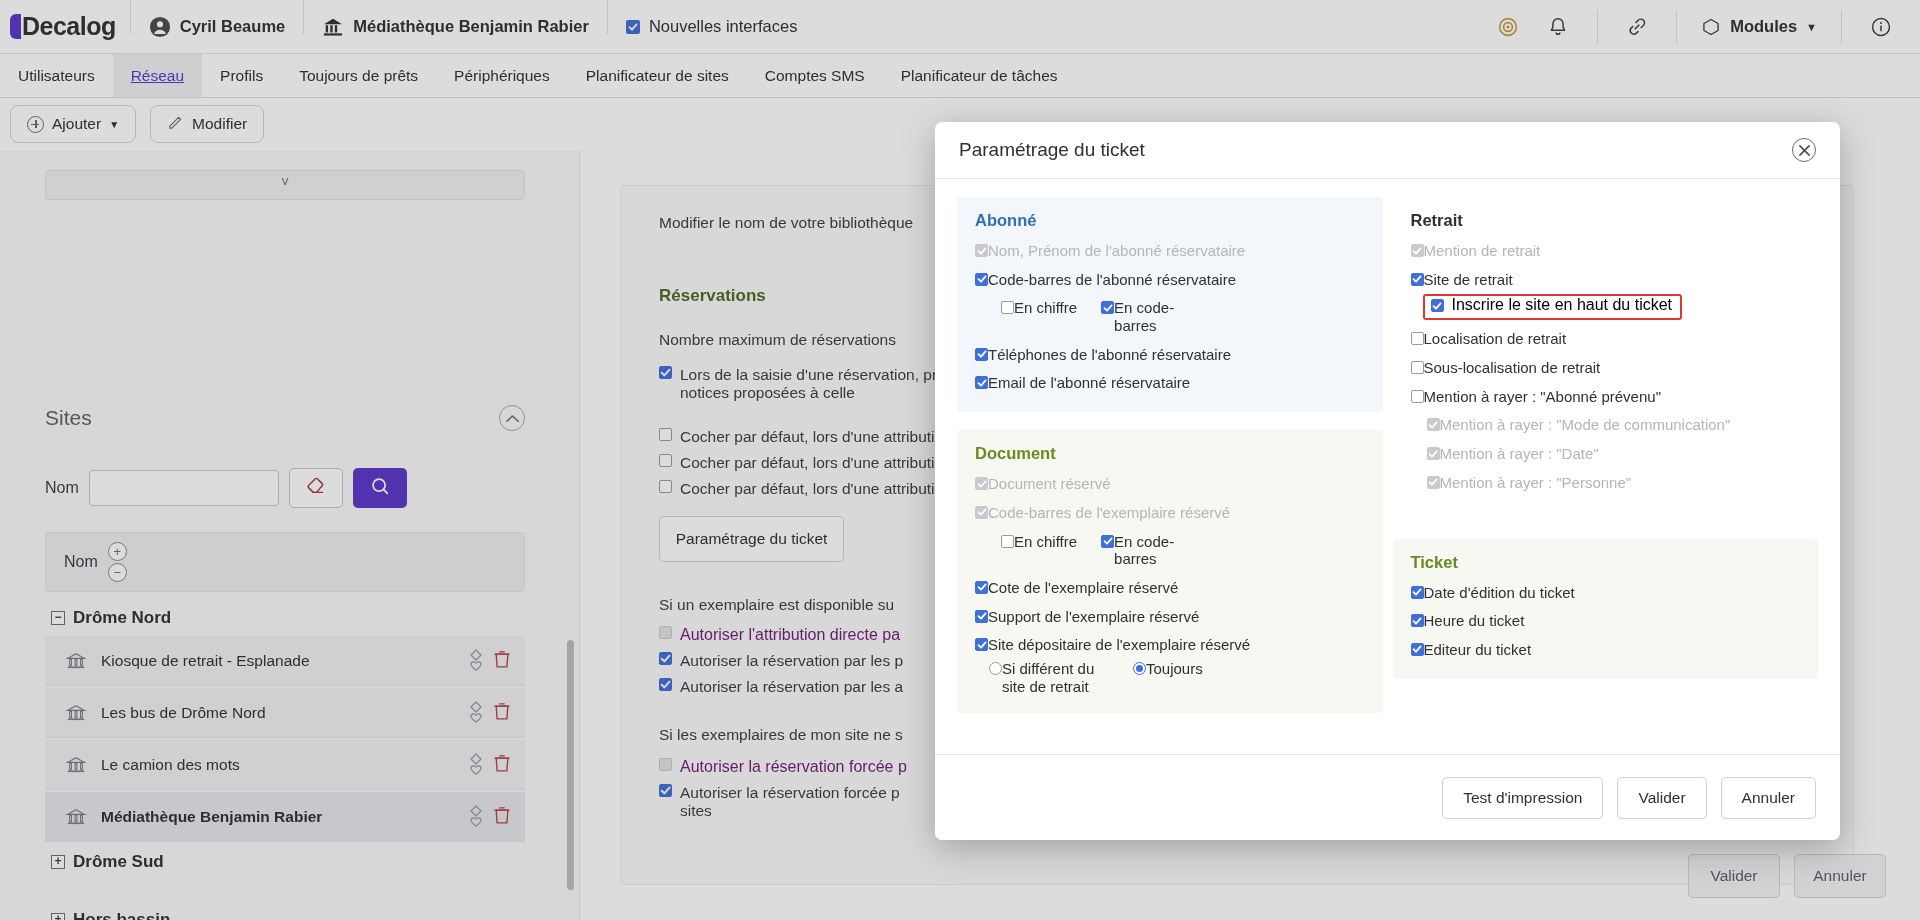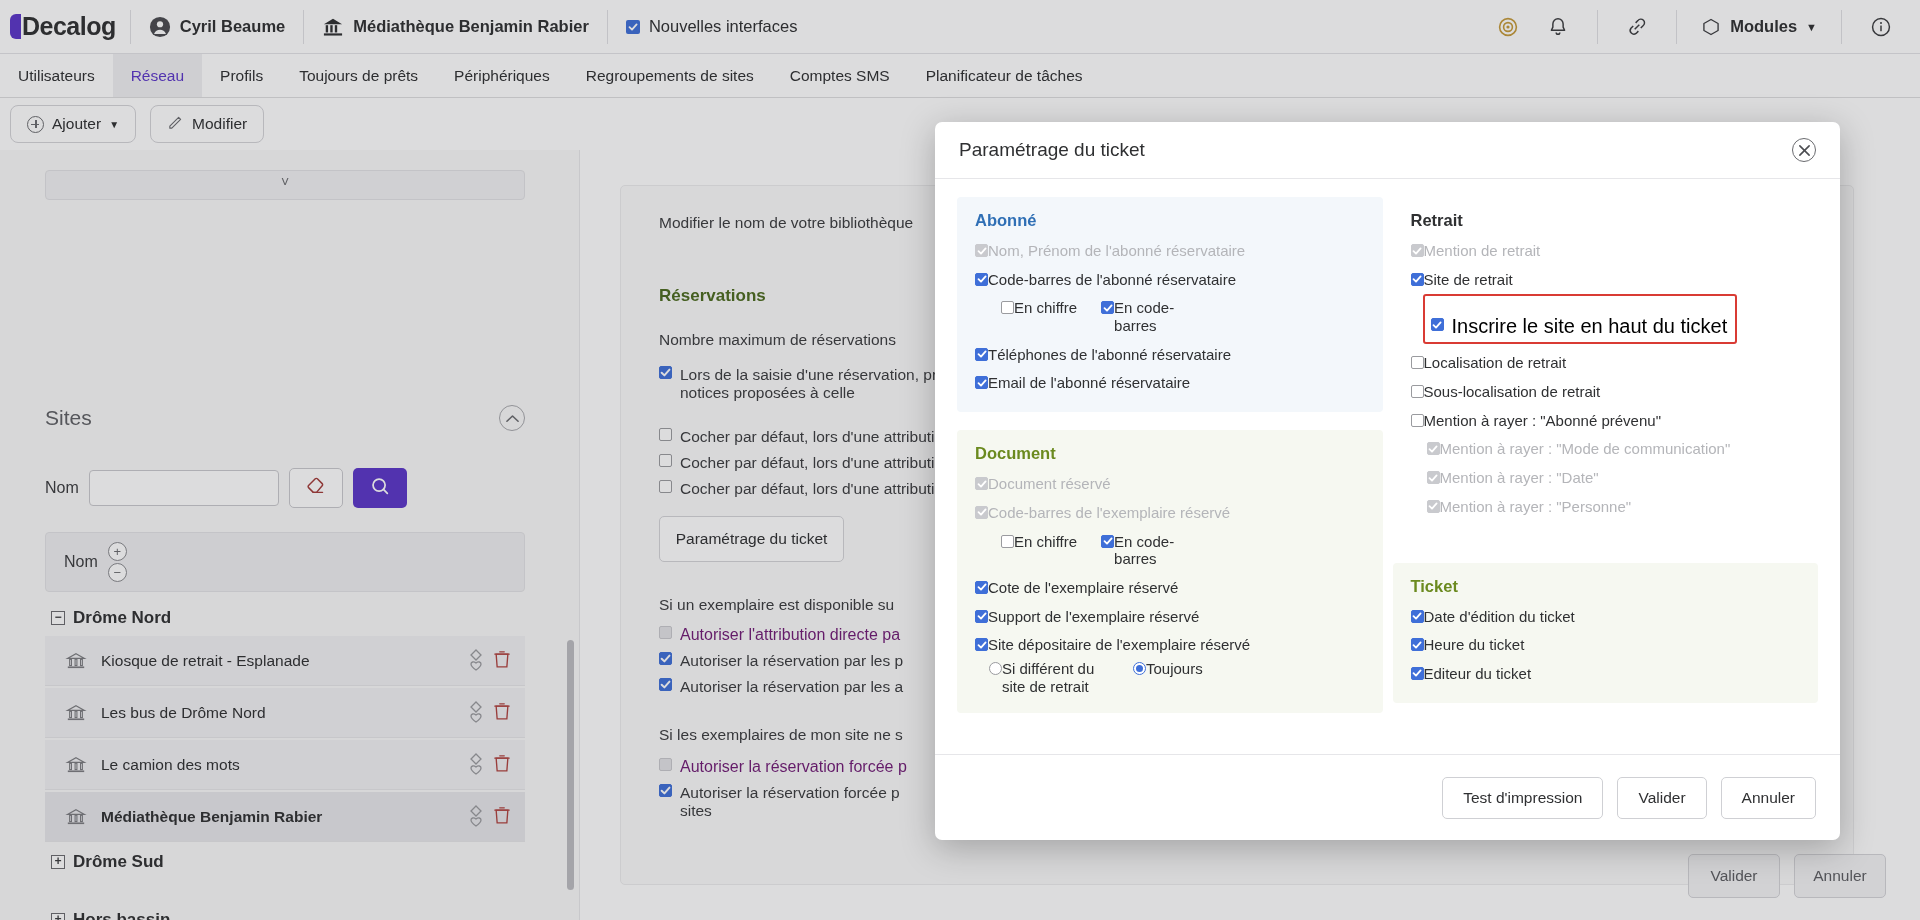--- a/index.html
+++ b/index.html
@@ -15,21 +15,21 @@
     width: 1920px; height: 920px;
     background: #ffffff;
   }
 
   
   .topbar {
     position: absolute; top: 0; left: 0;
     width: 1920px; height: 54px;
     background: #ffffff;
     border-bottom: 1px solid #e3e3e6;
-    display: flex; align-items: center;
+    display: flex; 
   }
   .brand {
     display: flex; align-items: center;
     margin-left: 10px;
     font-size: 25px;
     font-weight: 600;
     color: #2f3032;
     letter-spacing: -0.5px;
   }
   .brand .d-mark {
@@ -88,20 +88,21 @@
   .navtab {
     display: flex; align-items: center;
     padding: 0 18px;
     color: #2f3032;
     cursor: pointer;
     white-space: nowrap;
   }
   .navtab.active {
     background: #f0f0f2;
     color: #5b36c9;
+    text-decoration: underline;
   }
 
   
   .toolbar {
     position: absolute; top: 98px; left: 0;
     width: 1920px; height: 52px;
     background: #ffffff;
     display: flex; align-items: center;
     padding-left: 10px;
     gap: 14px;
@@ -404,27 +405,27 @@
   }
   .rb.on { border-color: #3f6fd8; }
   .rb.on::after {
     content: ""; width: 7px; height: 7px; border-radius: 50%; background: #3f6fd8;
   }
   .inline-pair { display: flex; gap: 24px; margin-left: 26px; margin-bottom: 11px; }
   .inline-pair .cbrow { margin-bottom: 0; }
   .highlight-box {
     border: 2px solid #d93b34;
     border-radius: 3px;
-    padding: 19px 8px 4px 6px;
+    padding: 0 8px 4px 6px;
     margin-left: 12px;
     margin-bottom: 10px;
     display: inline-flex;
     align-items: flex-start;
     gap: 8px;
-    font-size: 20px;
+    font-size: 16px;
   }
   .modal-foot {
     height: 86px;
     border-top: 1px solid #e6e6e9;
     display: flex; align-items: center; justify-content: flex-end;
     gap: 14px;
     padding-right: 24px;
   }
   .mbtn {
     height: 42px;
@@ -525,21 +526,21 @@
       </div>
     </div>
   </div>
 
   <div class="navtabs">
     <div class="navtab">Utilisateurs</div>
     <div class="navtab active">Réseau</div>
     <div class="navtab">Profils</div>
     <div class="navtab">Toujours de prêts</div>
     <div class="navtab">Périphériques</div>
-    <div class="navtab">Regroupements de sites</div>
+    <div class="navtab">Planificateur de sites</div>
     <div class="navtab">Comptes SMS</div>
     <div class="navtab">Planificateur de tâches</div>
   </div>
 
   <div class="toolbar">
     <div class="tbtn">
       <span class="circ"></span>
       <span>Ajouter</span>
       <span style="font-size:10px;">▼</span>
     </div>

